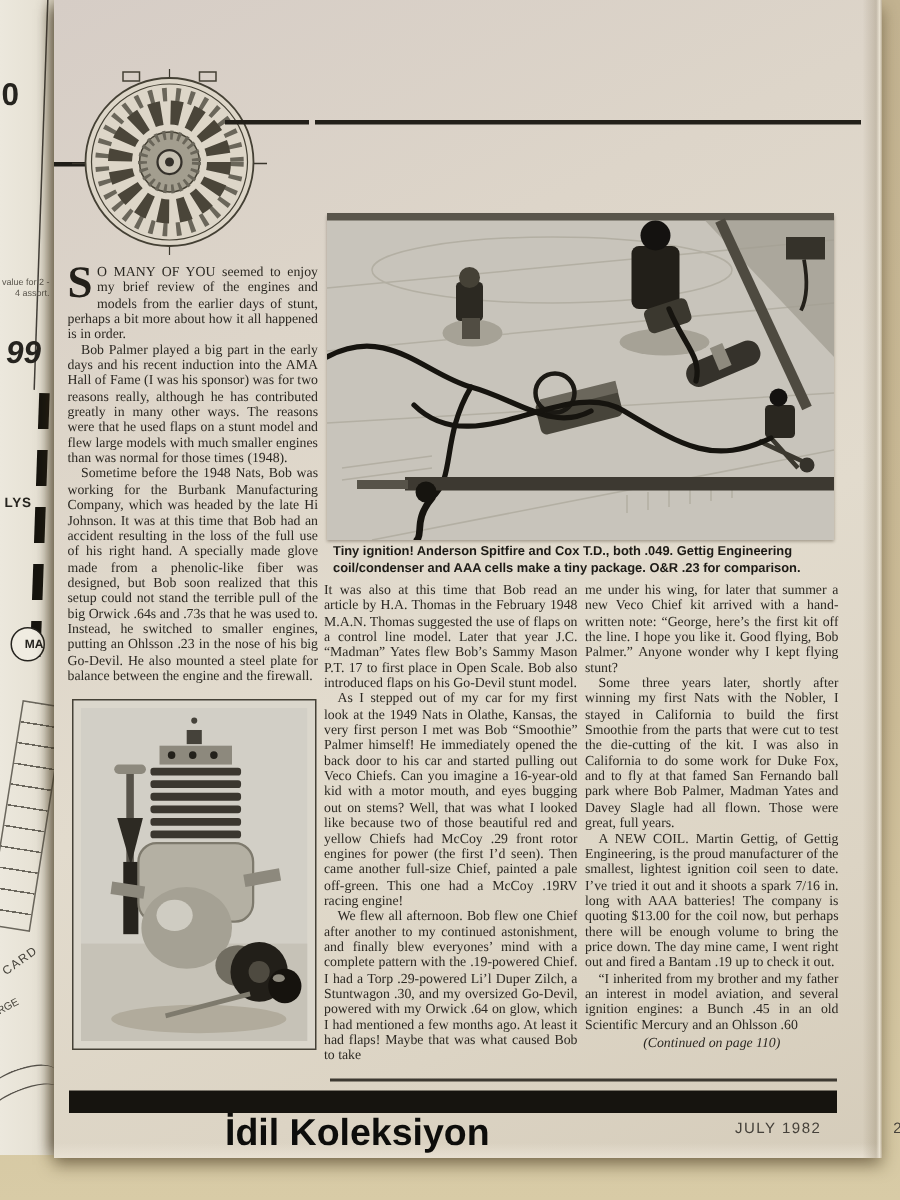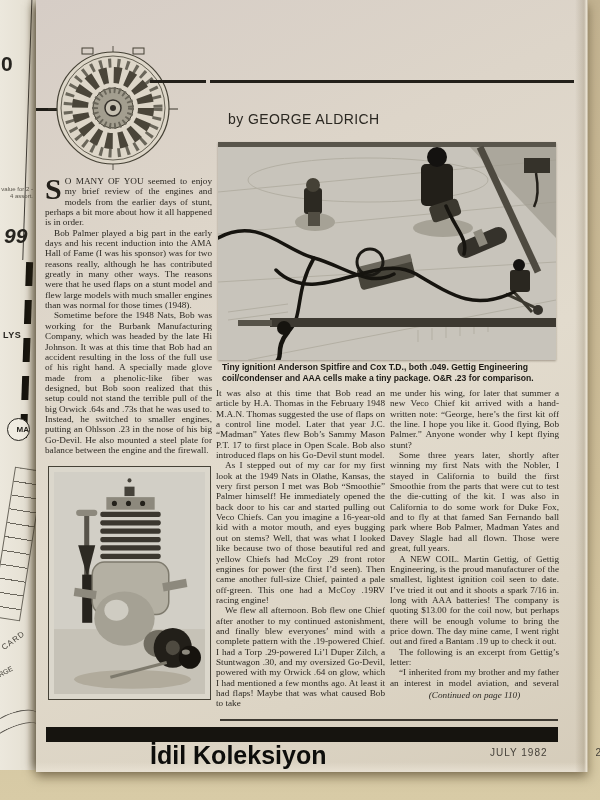--- a/index.html
+++ b/index.html
@@ -117,21 +117,20 @@
         <circle cx="65" cy="62" r="3" fill="#34302a"></circle>
         <rect x="34" y="2" width="11" height="6" fill="none" stroke="#444034"></rect>
         <rect x="85" y="2" width="11" height="6" fill="none" stroke="#444034"></rect>
       </svg>
     </div>
 
     <div class="title-row">
       <span class="rule l"></span>
       <span class="rule r"></span>
     </div>
-    <div class="byline">by GEORGE ALDRICH</div>
 
     <div class="main-photo">
       <svg viewBox="0 0 338 218" preserveAspectRatio="none">
         <rect width="338" height="218" fill="#c8c4bb"></rect>
         <rect width="338" height="5" fill="#59554b"></rect>
         <g stroke="#b3afa3" stroke-width="1" fill="none">
           <path d="M0,50 L338,18"></path>
             <path d="M0,92 L338,60"></path>
             <path d="M0,140 L338,120"></path>
           <path d="M30,218 L338,158"></path>
@@ -220,21 +219,20 @@
     <div class="col col-mid">
       <p class="noindent">It was also at this time that Bob read an article by H.A. Thomas in the February 1948 M.A.N. Thomas suggested the use of flaps on a control line model. Later that year J.C. “Madman” Yates flew Bob’s Sammy Mason P.T. 17 to first place in Open Scale. Bob also introduced flaps on his Go-Devil stunt model.</p>
       <p>As I stepped out of my car for my first look at the 1949 Nats in Olathe, Kansas, the very first person I met was Bob “Smoothie” Palmer himself! He immediately opened the back door to his car and started pulling out Veco Chiefs. Can you imagine a 16-year-old kid with a motor mouth, and eyes bugging out on stems? Well, that was what I looked like because two of those beautiful red and yellow Chiefs had McCoy .29 front rotor engines for power (the first I’d seen). Then came another full-size Chief, painted a pale off-green. This one had a McCoy .19RV racing engine!</p>
       <p>We flew all afternoon. Bob flew one Chief after another to my continued astonishment, and finally blew everyones’ mind with a complete pattern with the .19-powered Chief. I had a Torp .29-powered Li’l Duper Zilch, a Stuntwagon .30, and my oversized Go-Devil, powered with my Orwick .64 on glow, which I had mentioned a few months ago. At least it had flaps! Maybe that was what caused Bob to take</p>
     </div>
 
     <div class="col col-right">
       <p class="noindent">me under his wing, for later that summer a new Veco Chief kit arrived with a hand-written note: “George, here’s the first kit off the line. I hope you like it. Good flying, Bob Palmer.” Anyone wonder why I kept flying stunt?</p>
       <p>Some three years later, shortly after winning my first Nats with the Nobler, I stayed in California to build the first Smoothie from the parts that were cut to test the die-cutting of the kit. I was also in California to do some work for Duke Fox, and to fly at that famed San Fernando ball park where Bob Palmer, Madman Yates and Davey Slagle had all flown. Those were great, full years.</p>
       <p>A NEW COIL. Martin Gettig, of Gettig Engineering, is the proud manufacturer of the smallest, lightest ignition coil seen to date. I’ve tried it out and it shoots a spark 7/16 in. long with AAA batteries! The company is quoting $13.00 for the coil now, but perhaps there will be enough volume to bring the price down. The day mine came, I went right out and fired a Bantam .19 up to check it out.</p>
-      <p>The following is an excerpt from Gettig’s letter:</p>
       <p>“I inherited from my brother and my father an interest in model aviation, and several ignition engines: a Bunch .45 in an old Scientific Mercury and an Ohlsson .60</p>
     </div>
     <div class="continued">(Continued on page 110)</div>
 
     <div class="thin-rule"></div>
     <div class="black-bar"></div>
     <div class="footer">
       <span>JULY 1982</span>
       <span>2</span>
     </div>

